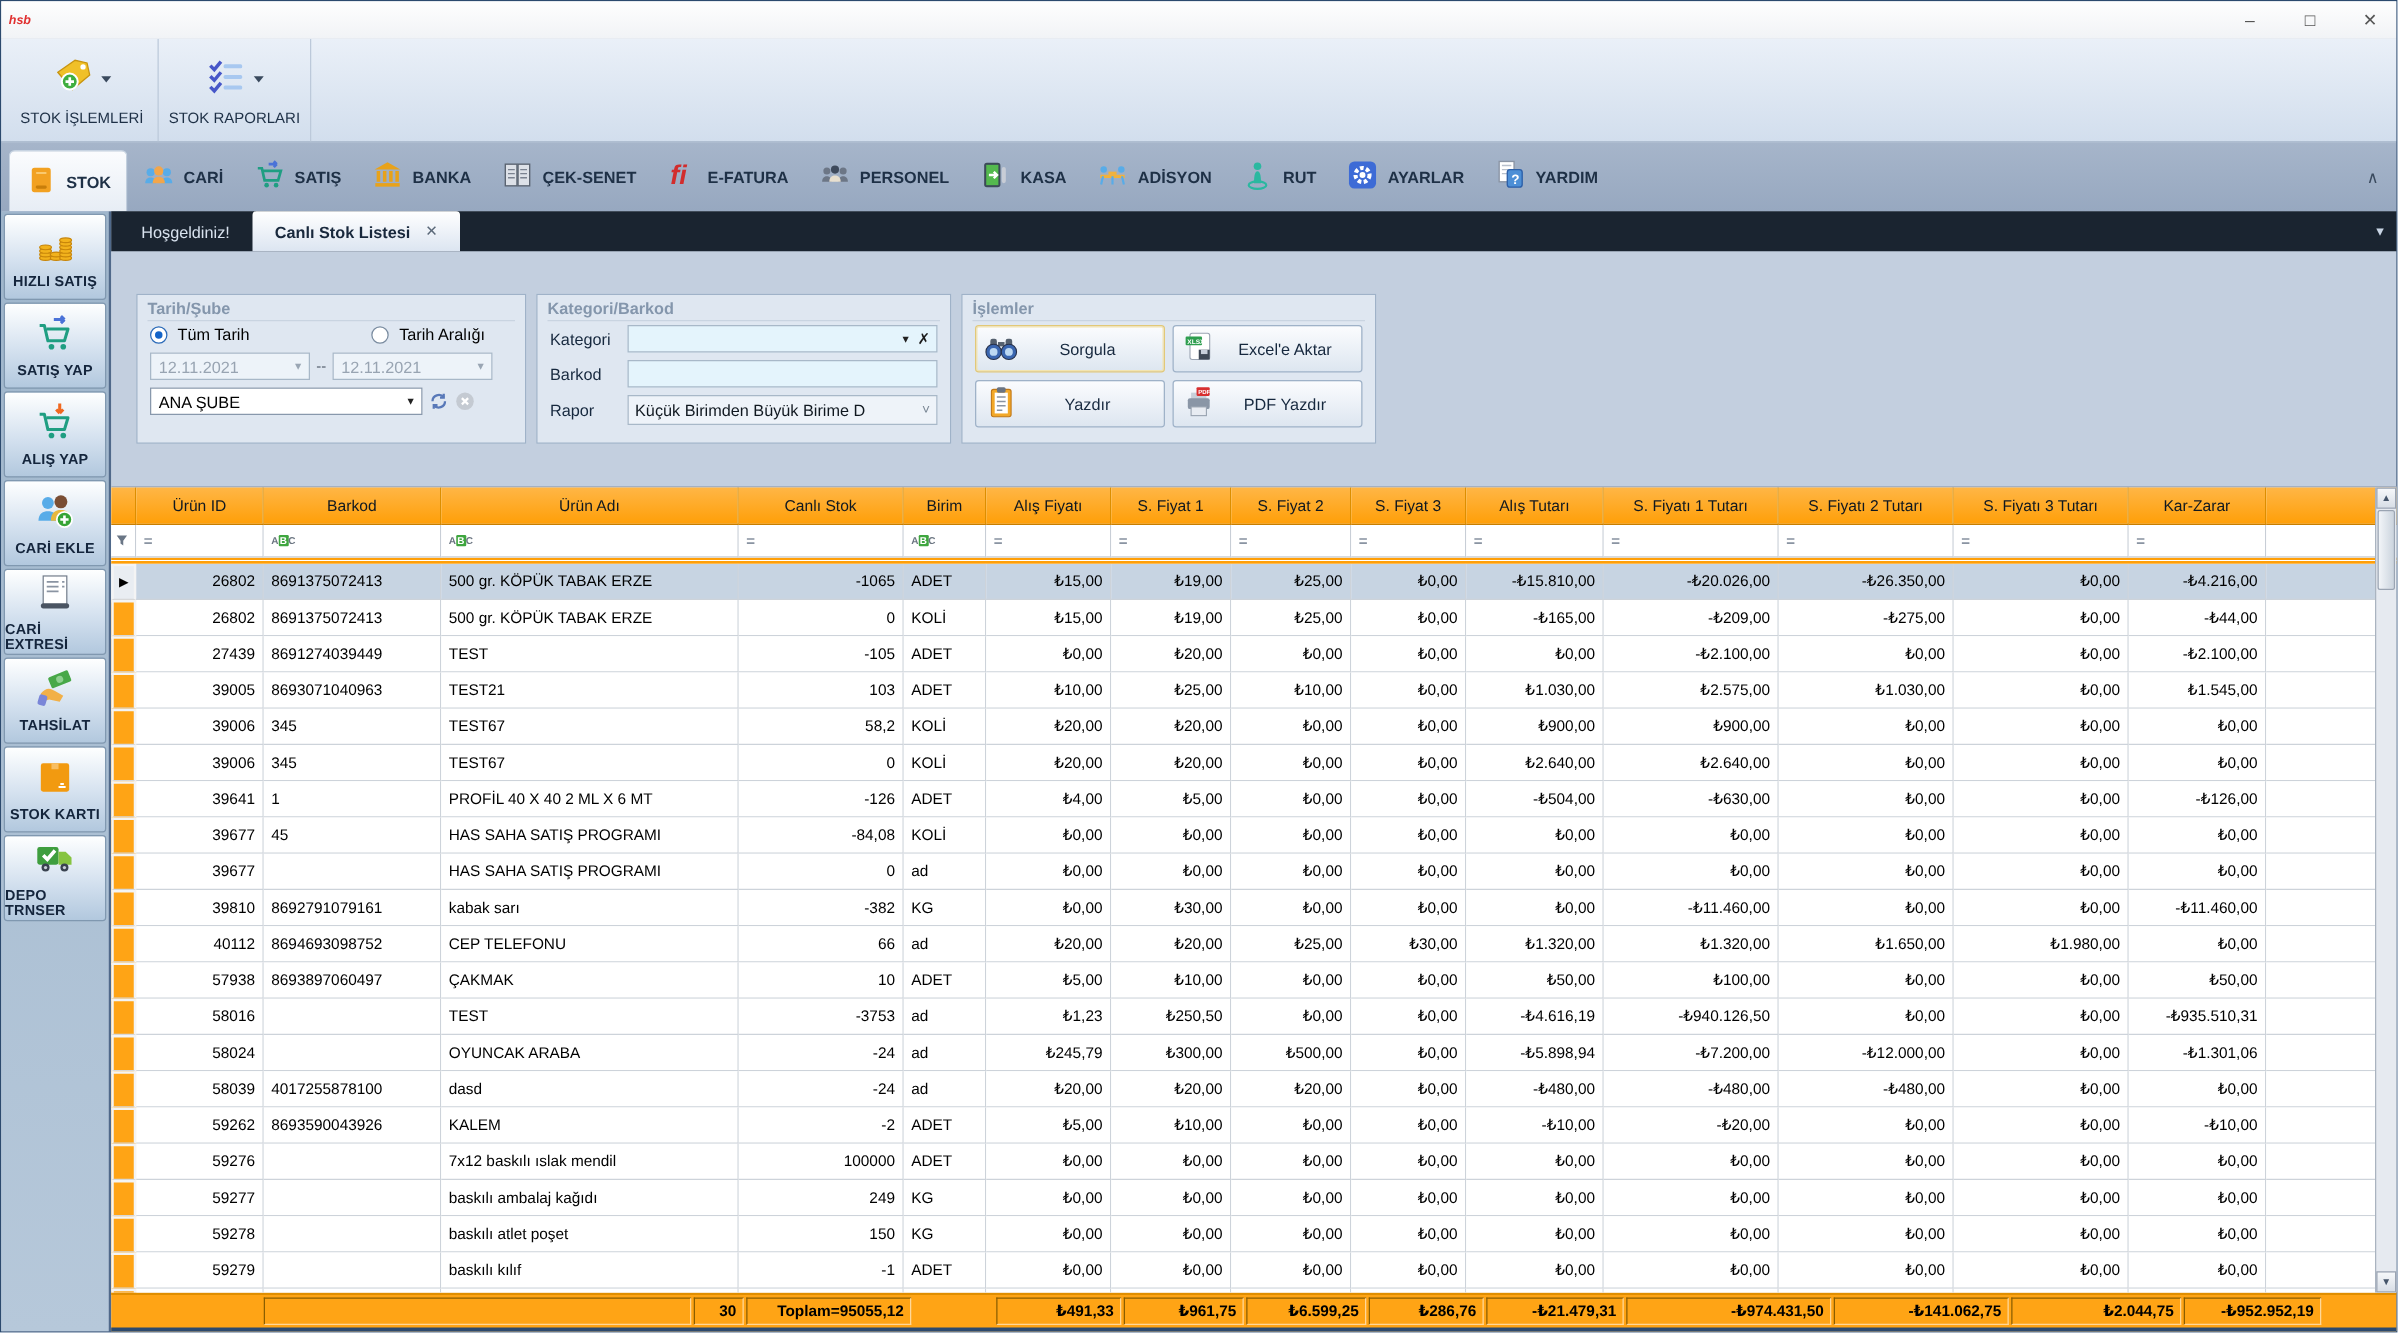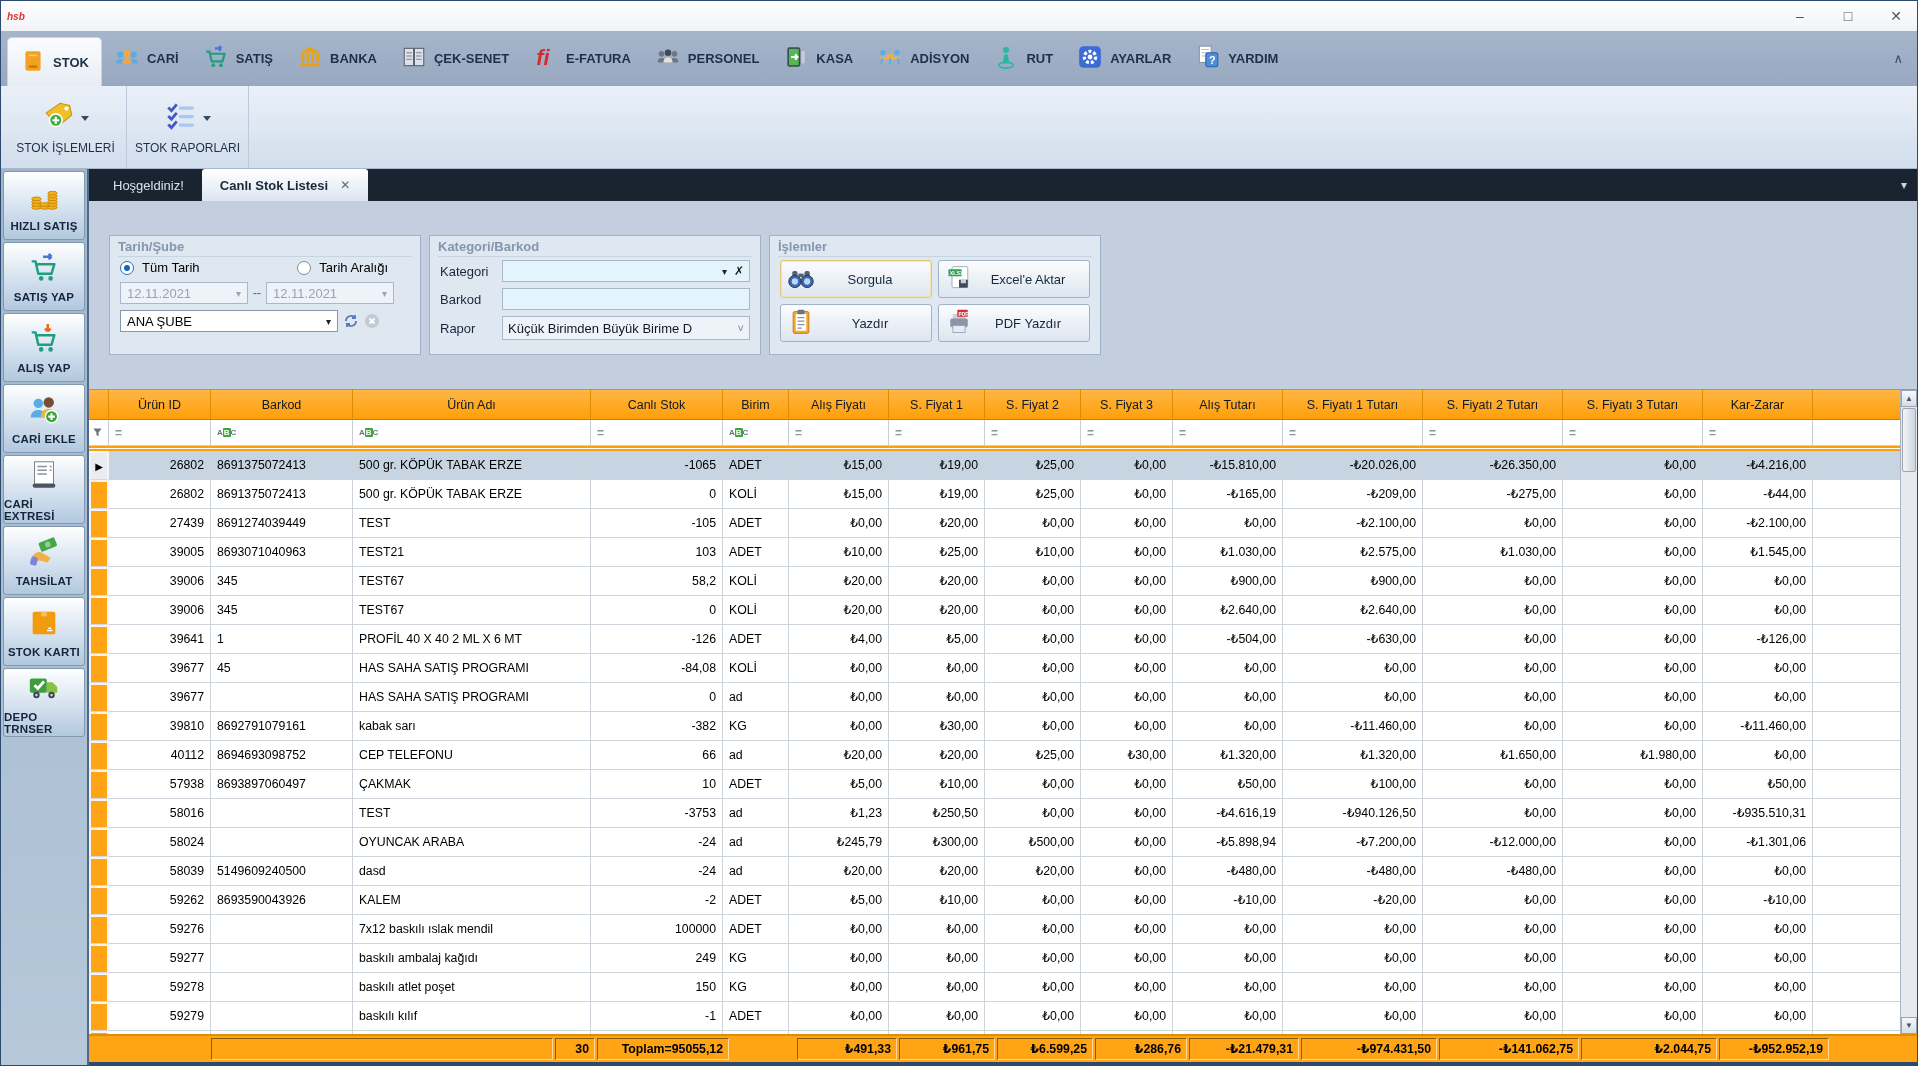--- a/index.html
+++ b/index.html
@@ -161,132 +161,20 @@
 
   <div id="titlebar">
     <span id="logo">hsb</span>
     <div id="winbtns">
       <span>–</span>
       <span>□</span>
       <span>✕</span>
     </div>
   </div>
 
-  <div id="ribbon">
-    <div class="rtab active">
-      <span><svg viewBox="0 0 24 24">
-            <rect x="5" y="3" width="14" height="18" rx="2" fill="#F2A121"></rect>
-            <rect x="8" y="16" width="8" height="2.4" rx="1" fill="#C87E0A"></rect>
-            <rect x="8" y="6" width="8" height="1.6" rx=".8" fill="#FAC96E"></rect>
-          </svg></span>
-      <span>STOK</span>
-    </div>
-    <div class="rtab">
-      <span><svg viewBox="0 0 24 24">
-            <circle cx="6" cy="10" r="3" fill="#58ACE8"></circle>
-            <path d="M2 18c0-3 2-4.2 4-4.2s4 1.2 4 4.2z" fill="#58ACE8"></path>
-            <circle cx="18" cy="10" r="3" fill="#58ACE8"></circle>
-            <path d="M14 18c0-3 2-4.2 4-4.2s4 1.2 4 4.2z" fill="#58ACE8"></path>
-            <circle cx="12" cy="9" r="3.4" fill="#F2A64B"></circle>
-            <path d="M7.5 18c0-3.6 2.5-4.7 4.5-4.7s4.5 1.1 4.5 4.7z" fill="#F2A64B"></path>
-          </svg></span>
-      <span>CARİ</span>
-    </div>
-    <div class="rtab">
-      <span><svg viewBox="0 0 24 24">
-            <path d="M3 7h3l2 9h10l2-7H7" fill="none" stroke="#1F9E82" stroke-width="2"></path>
-            <circle cx="9.5" cy="19.5" r="1.7" fill="#1F9E82"></circle>
-            <circle cx="16.5" cy="19.5" r="1.7" fill="#1F9E82"></circle>
-            <path d="M11 4h6m0 0l-2.2-2.2M17 4l-2.2 2.2" stroke="#4A72D8" stroke-width="2" fill="none"></path>
-          </svg></span>
-      <span>SATIŞ</span>
-    </div>
-    <div class="rtab">
-      <span><svg viewBox="0 0 24 24" fill="#E8A21A">
-            <path d="M12 2.5l9.5 5.5h-19z"></path>
-            <rect x="4" y="9" width="2.6" height="8"></rect>
-            <rect x="8.6" y="9" width="2.6" height="8"></rect>
-            <rect x="13.2" y="9" width="2.6" height="8"></rect>
-            <rect x="17.8" y="9" width="2.6" height="8"></rect>
-            <rect x="3" y="18" width="18" height="2.6"></rect>
-          </svg></span>
-      <span>BANKA</span>
-    </div>
-    <div class="rtab">
-      <span><svg viewBox="0 0 24 24">
-            <rect x="3" y="4" width="8.6" height="16" fill="#DDE1E8" stroke="#5A6370"></rect>
-            <rect x="12.4" y="4" width="8.6" height="16" fill="#DDE1E8" stroke="#5A6370"></rect>
-            <path d="M5 8h5M5 11h5M5 14h5M14 8h5M14 11h5M14 14h5" stroke="#7A8290" stroke-width="1"></path>
-          </svg></span>
-      <span>ÇEK-SENET</span>
-    </div>
-    <div class="rtab">
-      <span><svg viewBox="0 0 24 24">
-            <text x="3" y="19" font-size="20" font-weight="bold" font-style="italic" fill="#D22C2C">fi</text>
-          </svg></span>
-      <span>E-FATURA</span>
-    </div>
-    <div class="rtab">
-      <span><svg viewBox="0 0 24 24">
-            <circle cx="6" cy="9" r="2.6" fill="#6C7686"></circle>
-            <path d="M2.5 17c0-3 1.8-4 3.5-4s3.5 1 3.5 4z" fill="#6C7686"></path>
-            <circle cx="18" cy="9" r="2.6" fill="#6C7686"></circle>
-            <path d="M14.5 17c0-3 1.8-4 3.5-4s3.5 1 3.5 4z" fill="#6C7686"></path>
-            <circle cx="12" cy="8" r="3" fill="#3E4A5C"></circle>
-            <path d="M7.8 17c0-3.6 2.3-4.6 4.2-4.6s4.2 1 4.2 4.6z" fill="#E8E0D0"></path>
-          </svg></span>
-      <span>PERSONEL</span>
-    </div>
-    <div class="rtab">
-      <span><svg viewBox="0 0 24 24">
-            <rect x="4" y="3" width="12" height="18" rx="2" fill="#3C4A58"></rect>
-            <rect x="5.5" y="4.5" width="9" height="15" fill="#54B94E"></rect>
-            <path d="M7.5 12h6m-2.4-2.4L13.5 12l-2.4 2.4" stroke="#fff" stroke-width="1.8" fill="none"></path>
-            <rect x="17" y="6" width="3" height="12" rx="1.5" fill="#C8CDD6"></rect>
-          </svg></span>
-      <span>KASA</span>
-    </div>
-    <div class="rtab">
-      <span><svg viewBox="0 0 24 24">
-            <circle cx="5.5" cy="8" r="2.4" fill="#58ACE8"></circle>
-            <circle cx="18.5" cy="8" r="2.4" fill="#58ACE8"></circle>
-            <path d="M3 13h18" stroke="#F2B23C" stroke-width="2.4"></path>
-            <path d="M5 13l-1.4 6M19 13l1.4 6M12 13v6" stroke="#58ACE8" stroke-width="1.6"></path>
-            <rect x="9" y="9.5" width="6" height="2.4" fill="#F2B23C"></rect>
-          </svg></span>
-      <span>ADİSYON</span>
-    </div>
-    <div class="rtab">
-      <span><svg viewBox="0 0 24 24">
-            <ellipse cx="12" cy="19.5" rx="6.5" ry="2.8" fill="none" stroke="#2BB8A0" stroke-width="1.6"></ellipse>
-            <circle cx="12" cy="5.5" r="2.8" fill="#2BB8A0"></circle>
-            <path d="M9.4 18c0-6 .8-8.8 2.6-8.8s2.6 2.8 2.6 8.8z" fill="#2BB8A0"></path>
-          </svg></span>
-      <span>RUT</span>
-    </div>
-    <div class="rtab">
-      <span><svg viewBox="0 0 24 24">
-            <rect x="2" y="2" width="20" height="20" rx="4" fill="#3D6BD6"></rect>
-            <circle cx="12" cy="12" r="5.2" fill="none" stroke="#fff" stroke-width="3" stroke-dasharray="2.7 1.8"></circle>
-            <circle cx="12" cy="12" r="2.2" fill="#fff"></circle>
-          </svg></span>
-      <span>AYARLAR</span>
-    </div>
-    <div class="rtab">
-      <span><svg viewBox="0 0 24 24">
-            <rect x="4" y="2" width="11" height="15" fill="#fff" stroke="#8A94A4"></rect>
-            <path d="M6 5h7M6 8h7M6 11h6" stroke="#B8C0CC"></path>
-            <rect x="10" y="8" width="11" height="13" rx="2" fill="#4D8FD6" stroke="#2C5FA8"></rect>
-            <text x="13" y="18.5" font-size="10" fill="#fff" font-weight="bold">?</text>
-          </svg></span>
-      <span>YARDIM</span>
-    </div>
-    <span id="ribbon-collapse">∧</span>
-  </div>
-
   <div id="toolbar">
     <div class="cmdbtn">
       <span class="icrow">
           <span><svg viewBox="0 0 32 32">
               <path d="M4 13L17 4l9 2 2 9-13 11z" fill="#F0C028" stroke="#C89410"></path>
               <circle cx="23" cy="9" r="2" fill="#fff"></circle>
               <circle cx="13" cy="20" r="6" fill="#3FAE3F" stroke="#fff" stroke-width="1.5"></circle>
               <path d="M13 16.8v6.4M9.8 20h6.4" stroke="#fff" stroke-width="2"></path>
             </svg></span>
           <span class="drop"></span>
@@ -300,20 +188,132 @@
               <rect x="14" y="7" width="14" height="3" rx="1.2" fill="#A8C8F0"></rect>
               <path d="M4 16l3 3 5-6" stroke="#4656C8" stroke-width="2.6" fill="none"></path>
               <rect x="14" y="15" width="14" height="3" rx="1.2" fill="#A8C8F0"></rect>
               <path d="M4 24l3 3 5-6" stroke="#4656C8" stroke-width="2.6" fill="none"></path>
               <rect x="14" y="23" width="14" height="3" rx="1.2" fill="#A8C8F0"></rect>
             </svg></span>
           <span class="drop"></span>
         </span>
       <span class="lbl">STOK RAPORLARI</span>
     </div>
+  </div>
+
+  <div id="ribbon">
+    <div class="rtab active">
+      <span><svg viewBox="0 0 24 24">
+            <rect x="5" y="3" width="14" height="18" rx="2" fill="#F2A121"></rect>
+            <rect x="8" y="16" width="8" height="2.4" rx="1" fill="#C87E0A"></rect>
+            <rect x="8" y="6" width="8" height="1.6" rx=".8" fill="#FAC96E"></rect>
+          </svg></span>
+      <span>STOK</span>
+    </div>
+    <div class="rtab">
+      <span><svg viewBox="0 0 24 24">
+            <circle cx="6" cy="10" r="3" fill="#58ACE8"></circle>
+            <path d="M2 18c0-3 2-4.2 4-4.2s4 1.2 4 4.2z" fill="#58ACE8"></path>
+            <circle cx="18" cy="10" r="3" fill="#58ACE8"></circle>
+            <path d="M14 18c0-3 2-4.2 4-4.2s4 1.2 4 4.2z" fill="#58ACE8"></path>
+            <circle cx="12" cy="9" r="3.4" fill="#F2A64B"></circle>
+            <path d="M7.5 18c0-3.6 2.5-4.7 4.5-4.7s4.5 1.1 4.5 4.7z" fill="#F2A64B"></path>
+          </svg></span>
+      <span>CARİ</span>
+    </div>
+    <div class="rtab">
+      <span><svg viewBox="0 0 24 24">
+            <path d="M3 7h3l2 9h10l2-7H7" fill="none" stroke="#1F9E82" stroke-width="2"></path>
+            <circle cx="9.5" cy="19.5" r="1.7" fill="#1F9E82"></circle>
+            <circle cx="16.5" cy="19.5" r="1.7" fill="#1F9E82"></circle>
+            <path d="M11 4h6m0 0l-2.2-2.2M17 4l-2.2 2.2" stroke="#4A72D8" stroke-width="2" fill="none"></path>
+          </svg></span>
+      <span>SATIŞ</span>
+    </div>
+    <div class="rtab">
+      <span><svg viewBox="0 0 24 24" fill="#E8A21A">
+            <path d="M12 2.5l9.5 5.5h-19z"></path>
+            <rect x="4" y="9" width="2.6" height="8"></rect>
+            <rect x="8.6" y="9" width="2.6" height="8"></rect>
+            <rect x="13.2" y="9" width="2.6" height="8"></rect>
+            <rect x="17.8" y="9" width="2.6" height="8"></rect>
+            <rect x="3" y="18" width="18" height="2.6"></rect>
+          </svg></span>
+      <span>BANKA</span>
+    </div>
+    <div class="rtab">
+      <span><svg viewBox="0 0 24 24">
+            <rect x="3" y="4" width="8.6" height="16" fill="#DDE1E8" stroke="#5A6370"></rect>
+            <rect x="12.4" y="4" width="8.6" height="16" fill="#DDE1E8" stroke="#5A6370"></rect>
+            <path d="M5 8h5M5 11h5M5 14h5M14 8h5M14 11h5M14 14h5" stroke="#7A8290" stroke-width="1"></path>
+          </svg></span>
+      <span>ÇEK-SENET</span>
+    </div>
+    <div class="rtab">
+      <span><svg viewBox="0 0 24 24">
+            <text x="3" y="19" font-size="20" font-weight="bold" font-style="italic" fill="#D22C2C">fi</text>
+          </svg></span>
+      <span>E-FATURA</span>
+    </div>
+    <div class="rtab">
+      <span><svg viewBox="0 0 24 24">
+            <circle cx="6" cy="9" r="2.6" fill="#6C7686"></circle>
+            <path d="M2.5 17c0-3 1.8-4 3.5-4s3.5 1 3.5 4z" fill="#6C7686"></path>
+            <circle cx="18" cy="9" r="2.6" fill="#6C7686"></circle>
+            <path d="M14.5 17c0-3 1.8-4 3.5-4s3.5 1 3.5 4z" fill="#6C7686"></path>
+            <circle cx="12" cy="8" r="3" fill="#3E4A5C"></circle>
+            <path d="M7.8 17c0-3.6 2.3-4.6 4.2-4.6s4.2 1 4.2 4.6z" fill="#E8E0D0"></path>
+          </svg></span>
+      <span>PERSONEL</span>
+    </div>
+    <div class="rtab">
+      <span><svg viewBox="0 0 24 24">
+            <rect x="4" y="3" width="12" height="18" rx="2" fill="#3C4A58"></rect>
+            <rect x="5.5" y="4.5" width="9" height="15" fill="#54B94E"></rect>
+            <path d="M7.5 12h6m-2.4-2.4L13.5 12l-2.4 2.4" stroke="#fff" stroke-width="1.8" fill="none"></path>
+            <rect x="17" y="6" width="3" height="12" rx="1.5" fill="#C8CDD6"></rect>
+          </svg></span>
+      <span>KASA</span>
+    </div>
+    <div class="rtab">
+      <span><svg viewBox="0 0 24 24">
+            <circle cx="5.5" cy="8" r="2.4" fill="#58ACE8"></circle>
+            <circle cx="18.5" cy="8" r="2.4" fill="#58ACE8"></circle>
+            <path d="M3 13h18" stroke="#F2B23C" stroke-width="2.4"></path>
+            <path d="M5 13l-1.4 6M19 13l1.4 6M12 13v6" stroke="#58ACE8" stroke-width="1.6"></path>
+            <rect x="9" y="9.5" width="6" height="2.4" fill="#F2B23C"></rect>
+          </svg></span>
+      <span>ADİSYON</span>
+    </div>
+    <div class="rtab">
+      <span><svg viewBox="0 0 24 24">
+            <ellipse cx="12" cy="19.5" rx="6.5" ry="2.8" fill="none" stroke="#2BB8A0" stroke-width="1.6"></ellipse>
+            <circle cx="12" cy="5.5" r="2.8" fill="#2BB8A0"></circle>
+            <path d="M9.4 18c0-6 .8-8.8 2.6-8.8s2.6 2.8 2.6 8.8z" fill="#2BB8A0"></path>
+          </svg></span>
+      <span>RUT</span>
+    </div>
+    <div class="rtab">
+      <span><svg viewBox="0 0 24 24">
+            <rect x="2" y="2" width="20" height="20" rx="4" fill="#3D6BD6"></rect>
+            <circle cx="12" cy="12" r="5.2" fill="none" stroke="#fff" stroke-width="3" stroke-dasharray="2.7 1.8"></circle>
+            <circle cx="12" cy="12" r="2.2" fill="#fff"></circle>
+          </svg></span>
+      <span>AYARLAR</span>
+    </div>
+    <div class="rtab">
+      <span><svg viewBox="0 0 24 24">
+            <rect x="4" y="2" width="11" height="15" fill="#fff" stroke="#8A94A4"></rect>
+            <path d="M6 5h7M6 8h7M6 11h6" stroke="#B8C0CC"></path>
+            <rect x="10" y="8" width="11" height="13" rx="2" fill="#4D8FD6" stroke="#2C5FA8"></rect>
+            <text x="13" y="18.5" font-size="10" fill="#fff" font-weight="bold">?</text>
+          </svg></span>
+      <span>YARDIM</span>
+    </div>
+    <span id="ribbon-collapse">∧</span>
   </div>
 
   <div id="main">
 
     <div id="sidebar">
       <div class="sbtn">
         <span><svg viewBox="0 0 36 36">
               <g fill="#F2B21C" stroke="#C8860A" stroke-width="1">
                 <ellipse cx="10" cy="29" rx="5" ry="2"></ellipse>
                 <ellipse cx="10" cy="26" rx="5" ry="2"></ellipse>
@@ -854,21 +854,21 @@
                 <div class="cell ar" style="width: 110px;">-₺5.898,94</div>
                 <div class="cell ar" style="width: 140px;">-₺7.200,00</div>
                 <div class="cell ar" style="width: 140px;">-₺12.000,00</div>
                 <div class="cell ar" style="width: 140px;">₺0,00</div>
                 <div class="cell ar" style="width: 110px;">-₺1.301,06</div>
                 <div class="cell fill"></div>
               </div>
               <div class="trow">
                 <div class="cell ind" style="width: 20px;"></div>
                 <div class="cell ar" style="width: 102px;">58039</div>
-                <div class="cell al" style="width: 142px;">5149609240500</div>
+                <div class="cell al" style="width: 142px;">4017255878100</div>
                 <div class="cell al" style="width: 238px;">dasd</div>
                 <div class="cell ar" style="width: 132px;">-24</div>
                 <div class="cell al" style="width: 66px;">ad</div>
                 <div class="cell ar" style="width: 100px;">₺20,00</div>
                 <div class="cell ar" style="width: 96px;">₺20,00</div>
                 <div class="cell ar" style="width: 96px;">₺20,00</div>
                 <div class="cell ar" style="width: 92px;">₺0,00</div>
                 <div class="cell ar" style="width: 110px;">-₺480,00</div>
                 <div class="cell ar" style="width: 140px;">-₺480,00</div>
                 <div class="cell ar" style="width: 140px;">-₺480,00</div>
@@ -997,21 +997,21 @@
             <div class="fcell" style="width: 122px;"></div>
             <div class="fcell fbox" style="width: 342px;"></div>
             <div class="fcell fbox" style="width: 40px;">30</div>
             <div class="fcell fbox" style="width: 132px;">Toplam=95055,12</div>
             <div class="fcell" style="width: 66px;"></div>
             <div class="fcell fbox" style="width: 100px;">₺491,33</div>
             <div class="fcell fbox" style="width: 96px;">₺961,75</div>
             <div class="fcell fbox" style="width: 96px;">₺6.599,25</div>
             <div class="fcell fbox" style="width: 92px;">₺286,76</div>
             <div class="fcell fbox" style="width: 110px;">-₺21.479,31</div>
-            <div class="fcell fbox" style="width: 136px;">-₺974.431,50</div>
+            <div class="fcell fbox" style="width: 164px;">-₺974.431,50</div>
             <div class="fcell fbox" style="width: 140px;">-₺141.062,75</div>
             <div class="fcell fbox" style="width: 136px;">₺2.044,75</div>
             <div class="fcell fbox" style="width: 110px;">-₺952.952,19</div>
             <div class="fcell fillf"></div>
           </div>
       </div>
     </div>
   </div>
 </div>
 

